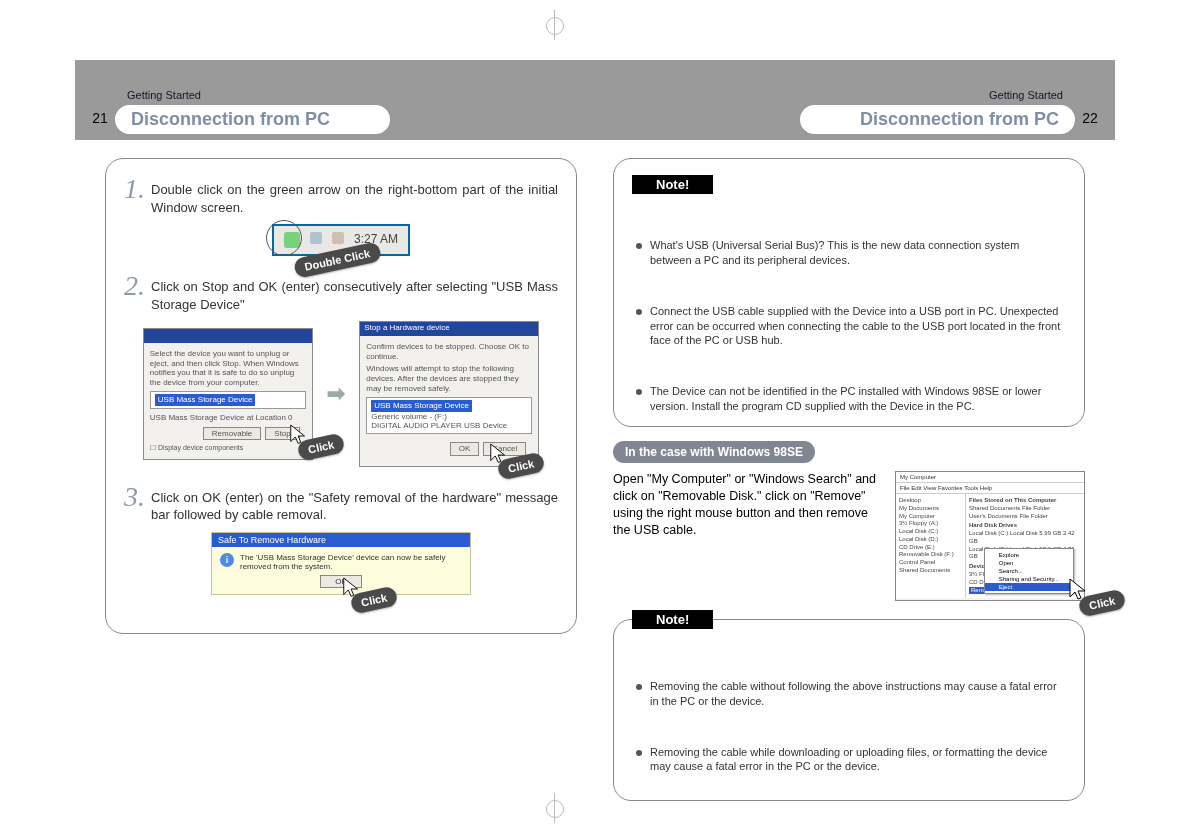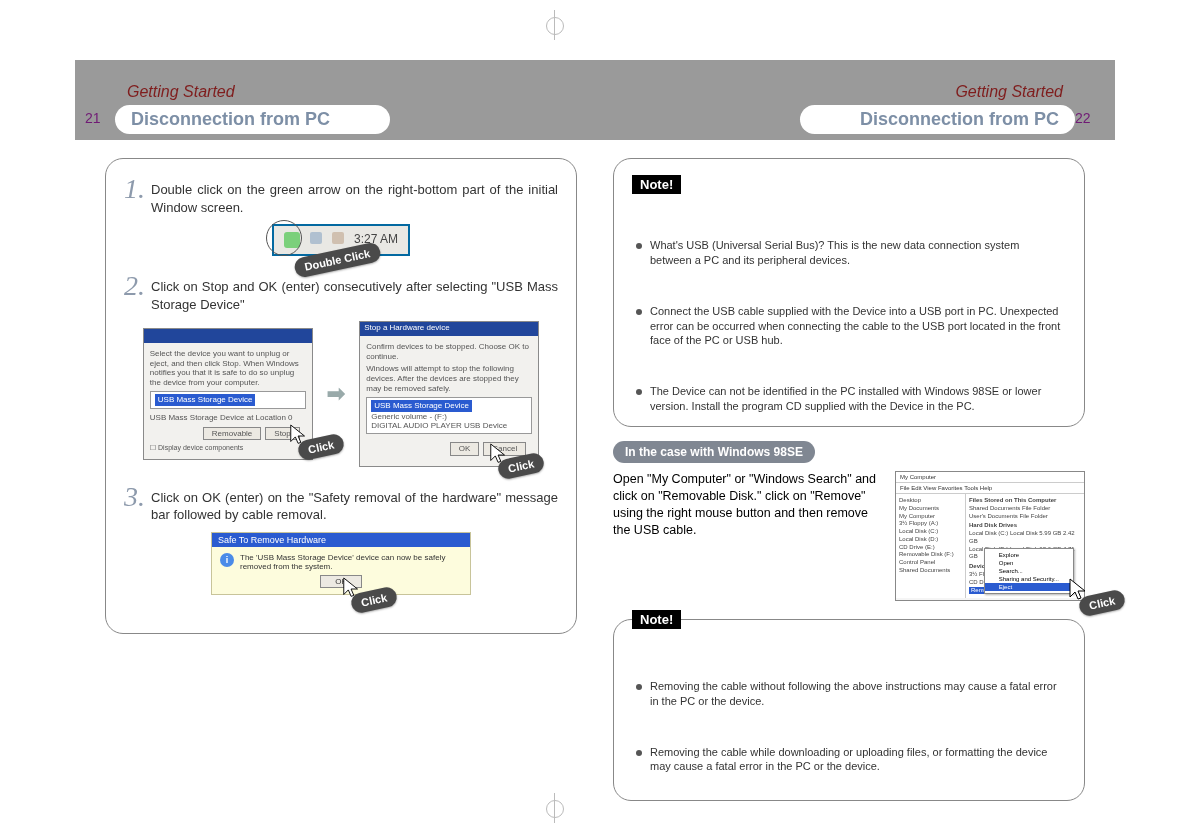--- a/index.html
+++ b/index.html
@@ -39,31 +39,30 @@
     position: relative;
     height: 80px;
     background: #9a9a9a;
     display: flex;
     align-items: flex-end;
   }
   .page-left .header-band { padding-left: 10px; }
   .page-right .header-band { justify-content: flex-end; padding-right: 10px; }
 
   .page-num {
-    color: #701a75;
+    color: #000000;
     font-size: 14px;
     width: 30px;
-    text-align: left;
+    text-align: center;
     padding-bottom: 14px;
   }
   .section-label {
-    color: #7f1d1d;
-    font-size: 16px;
+    color: #0f172a;
+    font-size: 11px;
     padding: 0 12px 4px;
-    font-style: italic;
   }
   .title-pill {
     background: #fff;
     border-radius: 16px;
     padding: 4px 60px 4px 16px;
     margin-bottom: 6px;
   }
   .page-right .title-pill { padding: 4px 16px 4px 60px; }
   .title-pill h2 {
     color: #7d8fa6;
@@ -174,21 +173,21 @@
     position: relative;
   }
   .balloon .tb2 { background:#2a5bd0; color:#fff; font-size:9px; padding:2px 6px; margin:-6px -8px 6px; }
 
   .note-tag {
     display: inline-block;
     background: #000;
     color: #fff;
     font-size: 13px;
     font-weight: bold;
-    padding: 2px 8px;
+    padding: 2px 24px;
     margin-bottom: 8px;
   }
   .bullets {
     list-style: none;
     padding: 0 4px;
   }
   .bullets li {
     position: relative;
     padding-left: 14px;
     margin-bottom: 4px;

